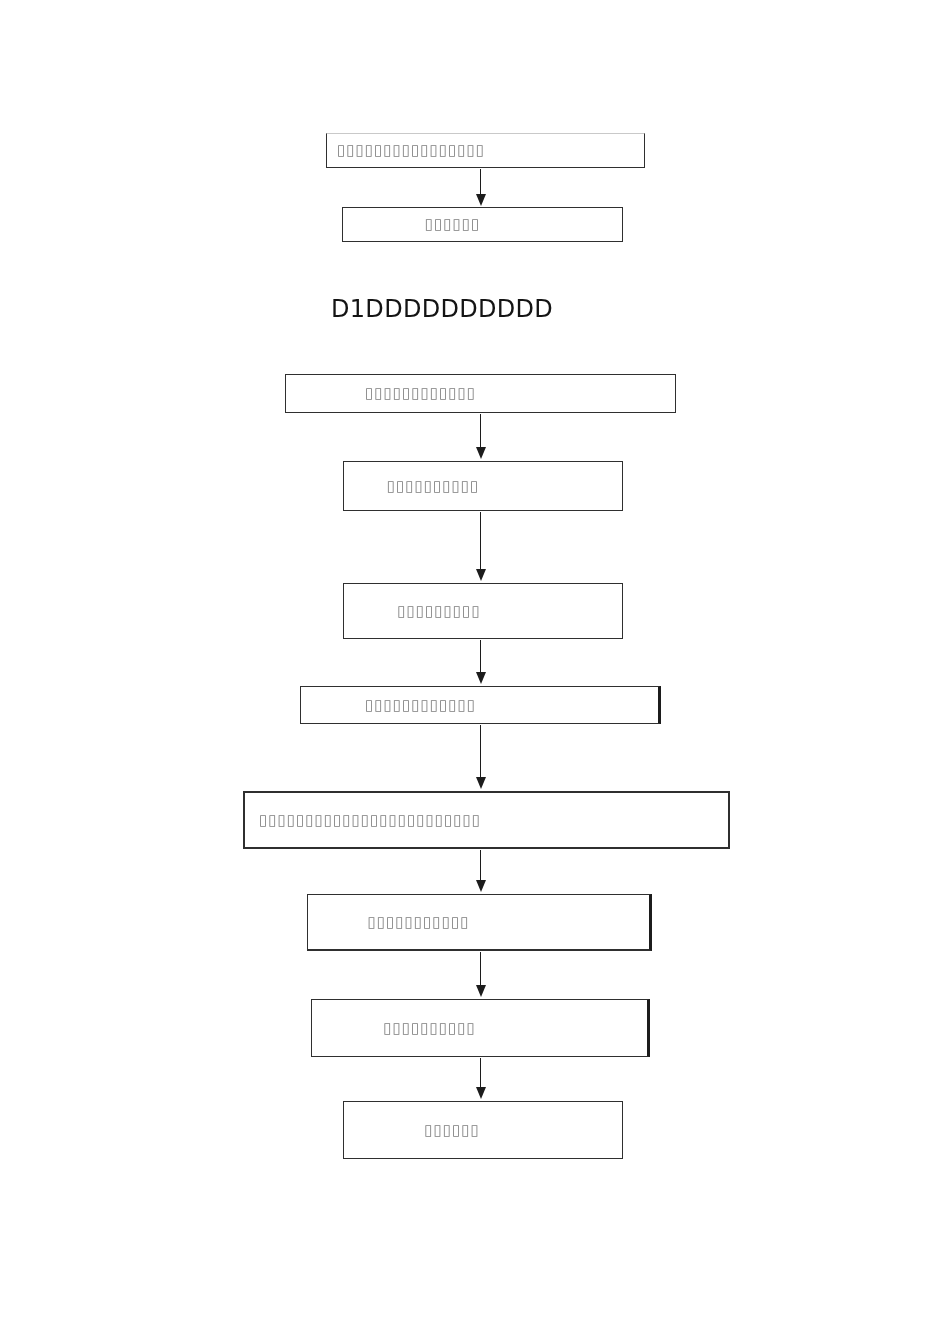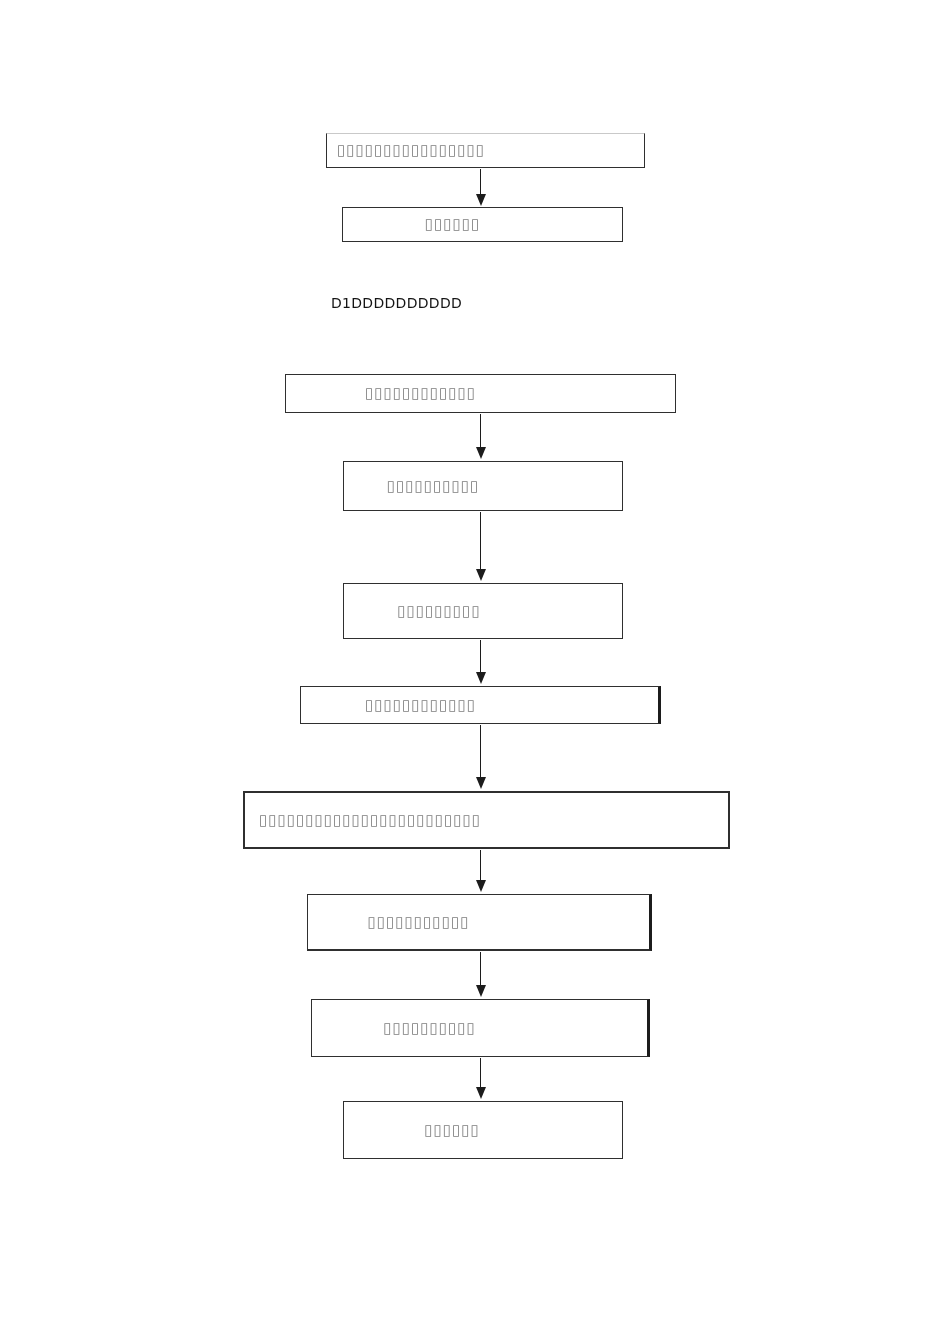--- a/index.html
+++ b/index.html
@@ -47,21 +47,21 @@
   .n8  { left: 307px; top: 894px;  width: 345px; height: 57px; padding-right: 120px;
          border-right: 3px solid #1c1c1c; border-bottom-width: 2px; }
   .n9  { left: 311px; top: 999px;  width: 339px; height: 58px; padding-right: 100px;
          border-right: 3px solid #1c1c1c; }
   .n10 { left: 343px; top: 1101px; width: 280px; height: 58px; padding-right: 62px; }
 
   .flow-title {
     position: absolute;
     left: 331px;
     top: 295px;
-    font-size: 14px;
+    font-size: 24px;
     color: #141414;
     letter-spacing: 0.3px;
     white-space: nowrap;
   }
 
   .arrow {
     position: absolute;
     left: 474px;
     width: 13px;
     display: flex;

